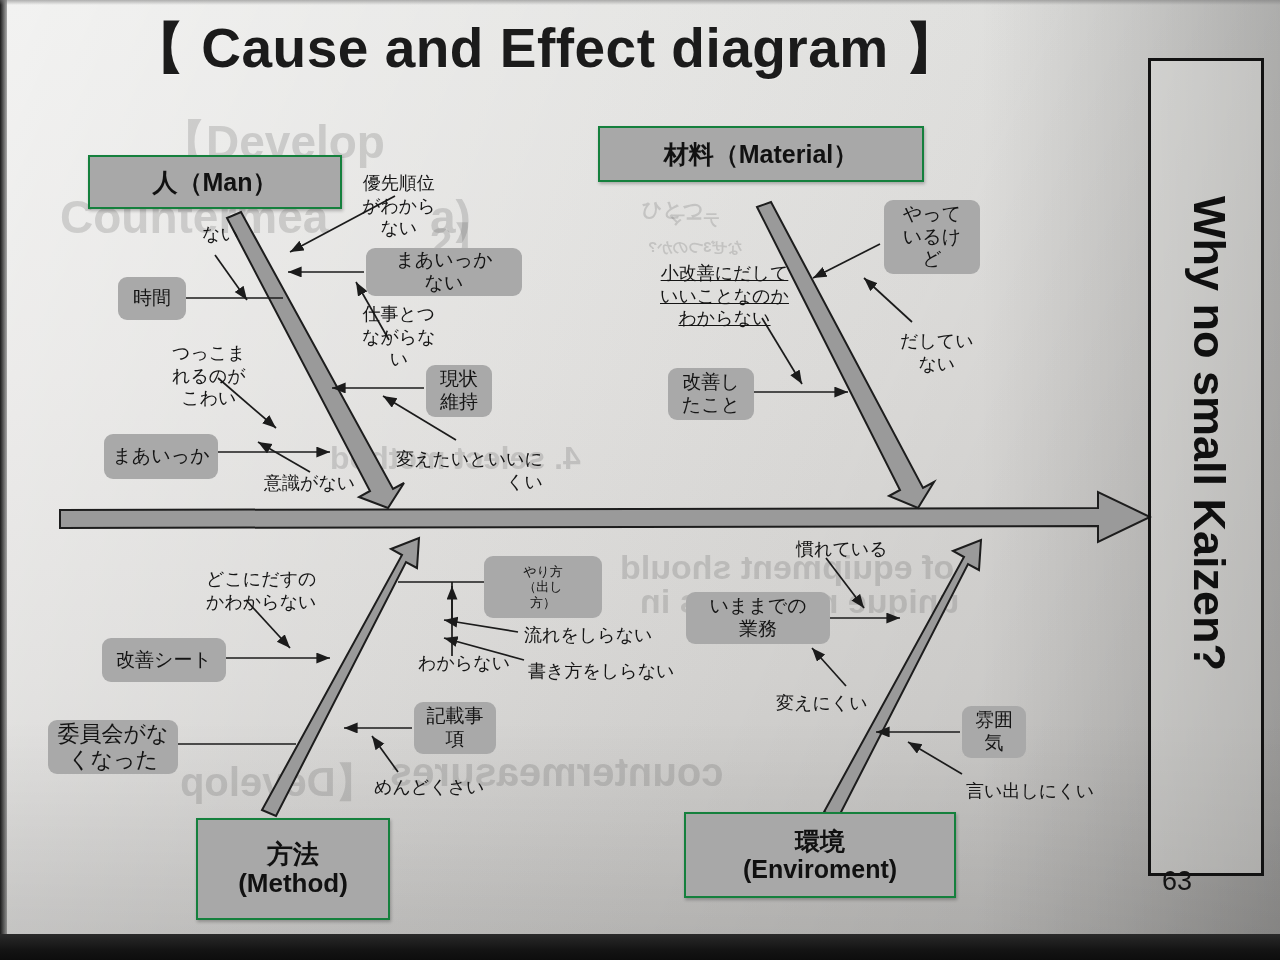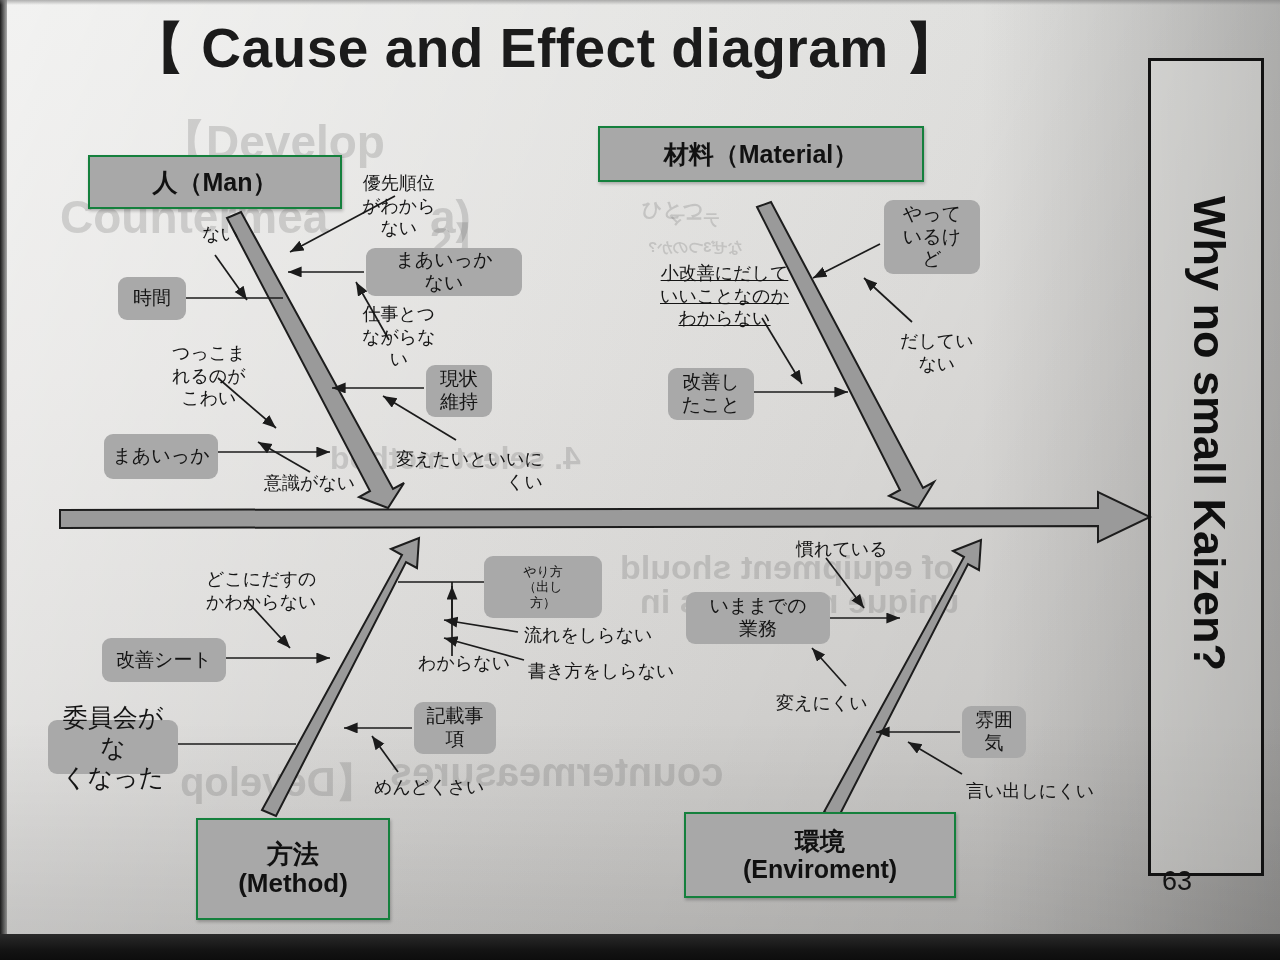--- a/index.html
+++ b/index.html
@@ -208,21 +208,21 @@
       <div class="cbox" style="width: 114px; height: 45px; font-size: 19px; left: 104px; top: 434px; white-space: pre-line;">まあいっか</div>
       <div class="cbox" style="width: 96px; height: 74px; font-size: 19px; left: 884px; top: 200px; white-space: pre-line;">やって
 いるけ
 ど</div>
       <div class="cbox" style="width: 86px; height: 52px; font-size: 19px; left: 668px; top: 368px; white-space: pre-line;">改善し
 たこと</div>
       <div class="cbox" style="width: 118px; height: 62px; font-size: 13px; left: 484px; top: 556px; white-space: pre-line;">やり方
 （出し
 方）</div>
       <div class="cbox" style="width: 124px; height: 44px; font-size: 19px; left: 102px; top: 638px; white-space: pre-line;">改善シート</div>
-      <div class="cbox" style="width: 130px; height: 54px; font-size: 25px; left: 48px; top: 720px; white-space: pre-line;">委員会がな
+      <div class="cbox" style="width: 130px; height: 54px; font-size: 22px; left: 48px; top: 720px; white-space: pre-line;">委員会がな
 くなった</div>
       <div class="cbox" style="width: 82px; height: 52px; font-size: 19px; left: 414px; top: 702px; white-space: pre-line;">記載事
 項</div>
       <div class="cbox" style="width: 144px; height: 52px; font-size: 19px; left: 686px; top: 592px; white-space: pre-line;">いままでの
 業務</div>
       <div class="cbox" style="width: 64px; height: 52px; font-size: 19px; left: 962px; top: 706px; white-space: pre-line;">雰囲
 気</div>
     </div>
 
   <div id="lbl-layer">

